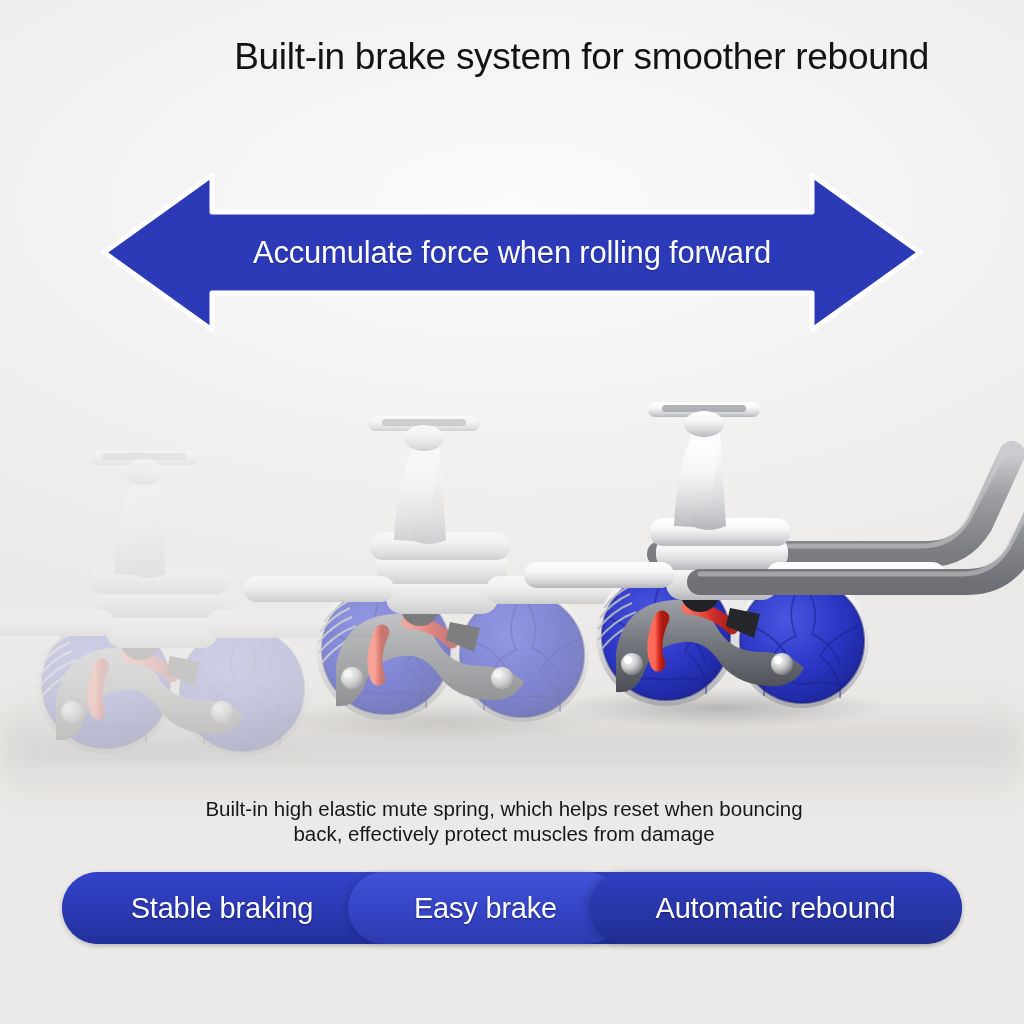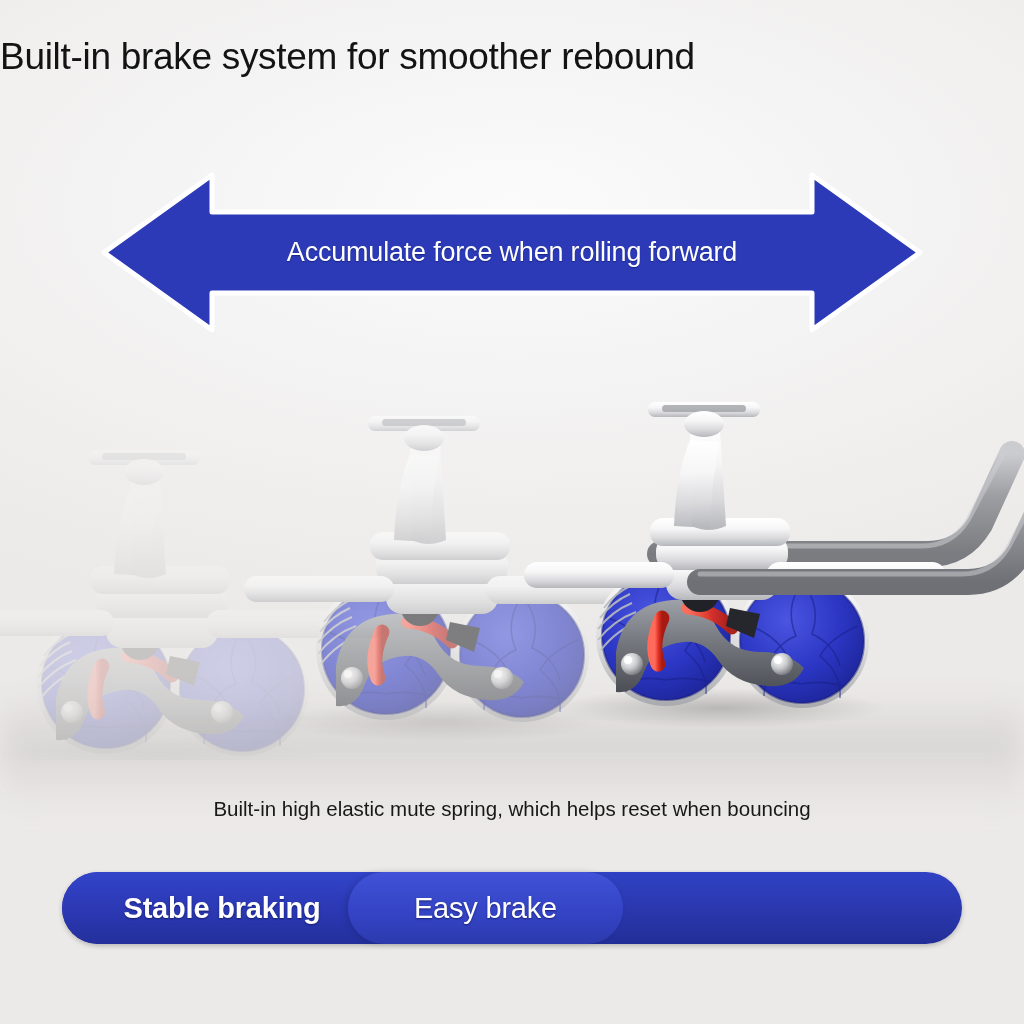--- a/index.html
+++ b/index.html
@@ -24,21 +24,21 @@
   
   .floor-shade {
     position:absolute; left:0; right:0; top:690px; height:120px;
     background:linear-gradient(180deg, rgba(205,203,201,0) 0%, rgba(200,198,196,.55) 45%, rgba(214,212,210,0) 100%);
     filter:blur(14px);
   }
 
   
   .headline {
     position:absolute; top:36px; left:0; width:929px;
-    text-align:left;
+    text-align:right;
     font-size:37px;
     font-weight:400;
     color:#131313;
     letter-spacing:-0.3px;
     white-space:nowrap;
   }
 
   
   .arrow-wrap {
     position:absolute;
@@ -48,35 +48,35 @@
   .arrow-wrap svg { display:block; width:100%; height:100%; }
   .arrow-text {
     position:absolute;
     left:0; top:0; width:100%; height:100%;
     display:flex; flex-direction:column;
     align-items:center; justify-content:center;
     pointer-events:none;
   }
   .arrow-line {
     color:#ffffff;
-    font-size:27px;
+    font-size:31px;
     line-height:33px;
     font-weight:400;
     letter-spacing:-0.2px;
     white-space:nowrap;
     text-shadow:0 1px 1px rgba(10,20,90,.55);
   }
 
   
   #product { position:absolute; left:0; top:380px; width:1024px; height:380px; }
   #product svg { display:block; width:1024px; height:380px; }
 
   
   .caption {
-    position:absolute; left:112px; top:796px; width:800px;
+    position:absolute; left:104px; top:796px; width:800px;
     text-align:center;
     font-size:20.5px;
     line-height:25px;
     color:#181818;
     font-weight:400;
   }
 
   
   .pills {
     position:absolute;
@@ -91,21 +91,21 @@
   .pill {
     position:relative;
     display:flex; align-items:center; justify-content:center;
     color:#fff;
     font-size:29px;
     letter-spacing:-0.2px;
     white-space:nowrap;
     text-shadow:0 1px 2px rgba(5,12,70,.6);
   }
   .pill-1 { flex:0 0 320px; border-radius:36px 0 0 36px;
-            background:linear-gradient(180deg,#3344ca 0%,#2a37b0 60%,#23309c 100%);font-weight:bold; }
+            background:linear-gradient(180deg,#3344ca 0%,#2a37b0 60%,#23309c 100%); }
   .pill-2 { flex:0 0 275px; margin-left:-34px; border-radius:36px;
             background:linear-gradient(180deg,#4152d8 0%,#3443c4 60%,#2c3aad 100%);
             box-shadow:-3px 0 6px rgba(0,0,0,.12); }
   .pill-3 { flex:1 1 auto;  margin-left:-34px; border-radius:36px;
             background:linear-gradient(180deg,#2e3fc0 0%,#2835a6 60%,#212d90 100%);
             box-shadow:-3px 0 7px rgba(0,0,0,.16); }
   .pill span { position:relative; z-index:2; }
 </style>
 </head>
 <body>
@@ -259,24 +259,28 @@
       </g>
 
       <g>
         <use href="#handlebar" x="700" y="188"></use>
       </g>
     </svg>
   </div>
 
   <div class="caption">
     <div>Built-in high elastic mute spring, which helps reset when bouncing</div>
+    <div>back, effectively protect muscles from damage</div>
   </div>
 
   <div class="pills">
     <div class="pill pill-1">
       <span>Stable braking</span>
     </div>
     <div class="pill pill-2">
       <span>Easy brake</span>
     </div>
+    <div class="pill pill-3">
+      <span>Automatic rebound</span>
+    </div>
   </div>
 
 </div>
 
 </body></html>

